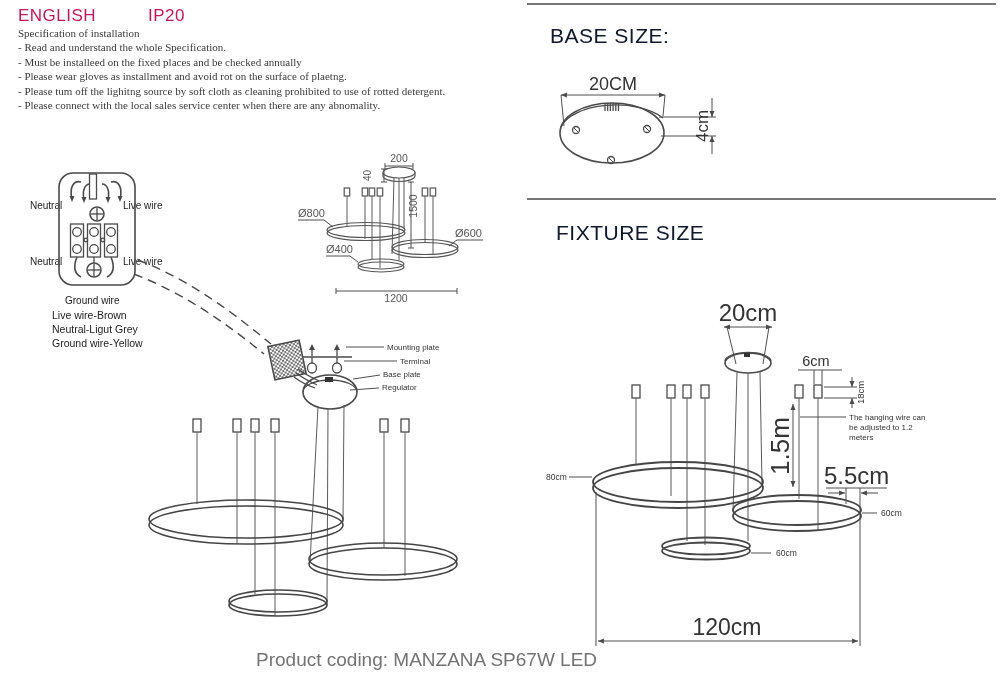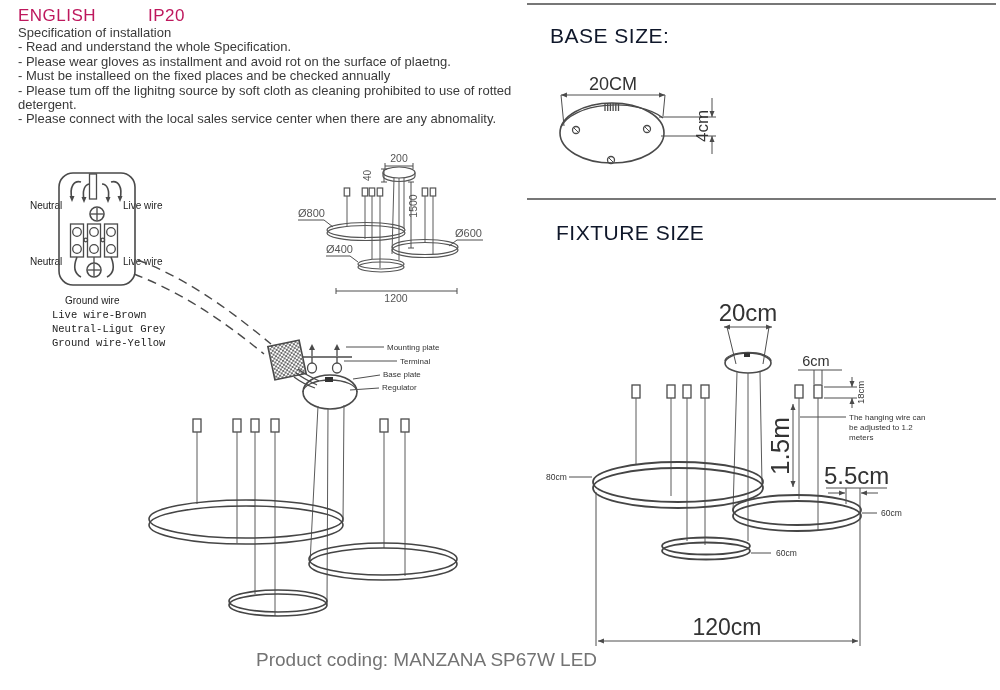--- a/index.html
+++ b/index.html
@@ -1,22 +1,22 @@
 <!DOCTYPE html>
 <html><head>
 <meta charset="utf-8">
 <style>
   html,body{margin:0;padding:0;background:#ffffff;}
   body{width:1000px;height:690px;position:relative;overflow:hidden;
        font-family:"Liberation Sans", sans-serif;color:#2e2e2e;}
   .abs{position:absolute;}
   .h-lang{font-size:17px;letter-spacing:.5px;color:#be185d;}
-  .spec{font-size:13px;line-height:14.4px;color:#3a3a3a;}
+  .spec{font-size:11px;line-height:14.4px;color:#3a3a3a;font-family:Liberation Serif, serif;}
   .wlabel{font-size:10px;color:#222;margin-top:7px;}
-  .legend{font-size:10.5px;line-height:13.8px;color:#222;font-family:Liberation Mono, monospace;}
+  .legend{font-size:10.5px;line-height:13.8px;color:#222;}
   .section-title{font-size:21px;color:#0f172a;letter-spacing:.5px;}
   .product{font-size:19px;color:#737373;}
   svg text{font-family:"Liberation Sans", sans-serif;fill:#333;}
   .ln{stroke:#4a4a4a;stroke-width:1.3;fill:none;}
   .lnw{stroke:#4a4a4a;stroke-width:1.6;fill:none;}
   .wire{stroke:#5a5a5a;stroke-width:1;fill:none;}
   .dim{stroke:#4f4f4f;stroke-width:1;fill:none;}
   .ring{stroke:#454545;stroke-width:1.8;fill:none;}
   .ringL{stroke:#454545;stroke-width:1.6;fill:none;}
   .ringM{stroke:#555;stroke-width:1.2;fill:none;}
@@ -29,22 +29,22 @@
 </style>
 </head>
 <body>
 
 <div class="abs h-lang" style="left:18px;top:6px">ENGLISH</div>
 <div class="abs h-lang" style="left:148px;top:6px">IP20</div>
 
 <div class="abs spec" style="left:18px;top:26px;width:520px">
   <div>Specification of installation</div>
   <div>- Read and understand the whole Specification.</div>
+  <div>- Must be installeed on the fixed places and be checked annually</div>
   <div>- Please wear gloves as installment and avoid rot on the surface of plaetng.</div>
-  <div>- Must be installeed on the fixed places and be checked annually</div>
   <div>- Please tum off the lighitng source by soft cloth as cleaning prohibited to use of rotted detergent.</div>
   <div>- Please connect with the local sales service center when there are any abnomality.</div>
 </div>
 
 <div class="abs wlabel" style="left:30px;top:193px">Neutral</div>
 <div class="abs wlabel" style="left:123px;top:193px">Live wire</div>
 <div class="abs wlabel" style="left:30px;top:249px">Neutral</div>
 <div class="abs wlabel" style="left:123px;top:249px">Live wire</div>
 <div class="abs wlabel" style="left:65px;top:288px">Ground wire</div>
 

